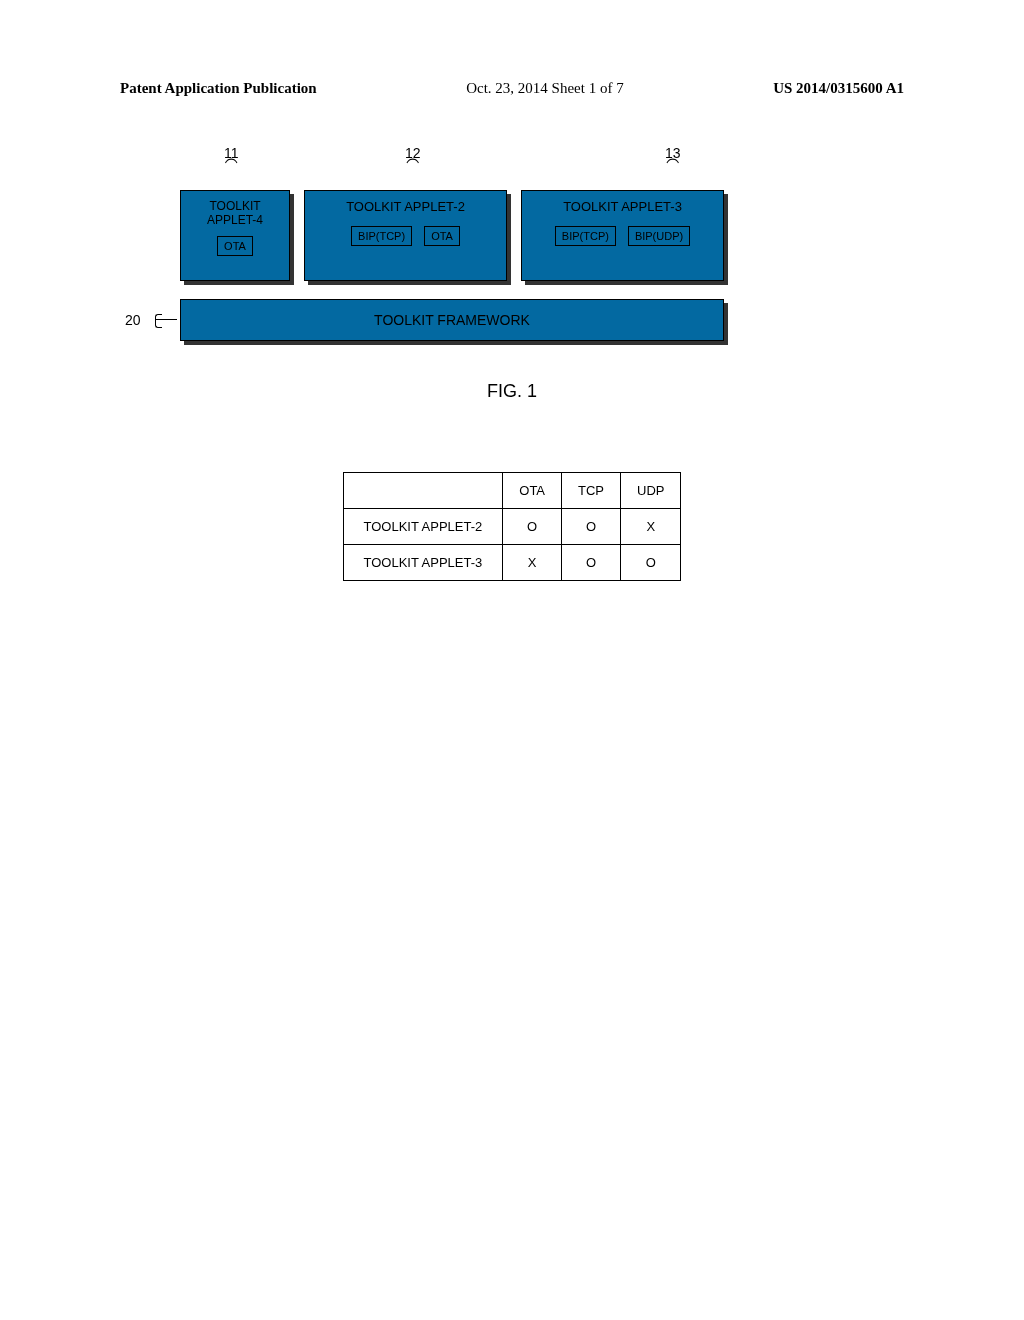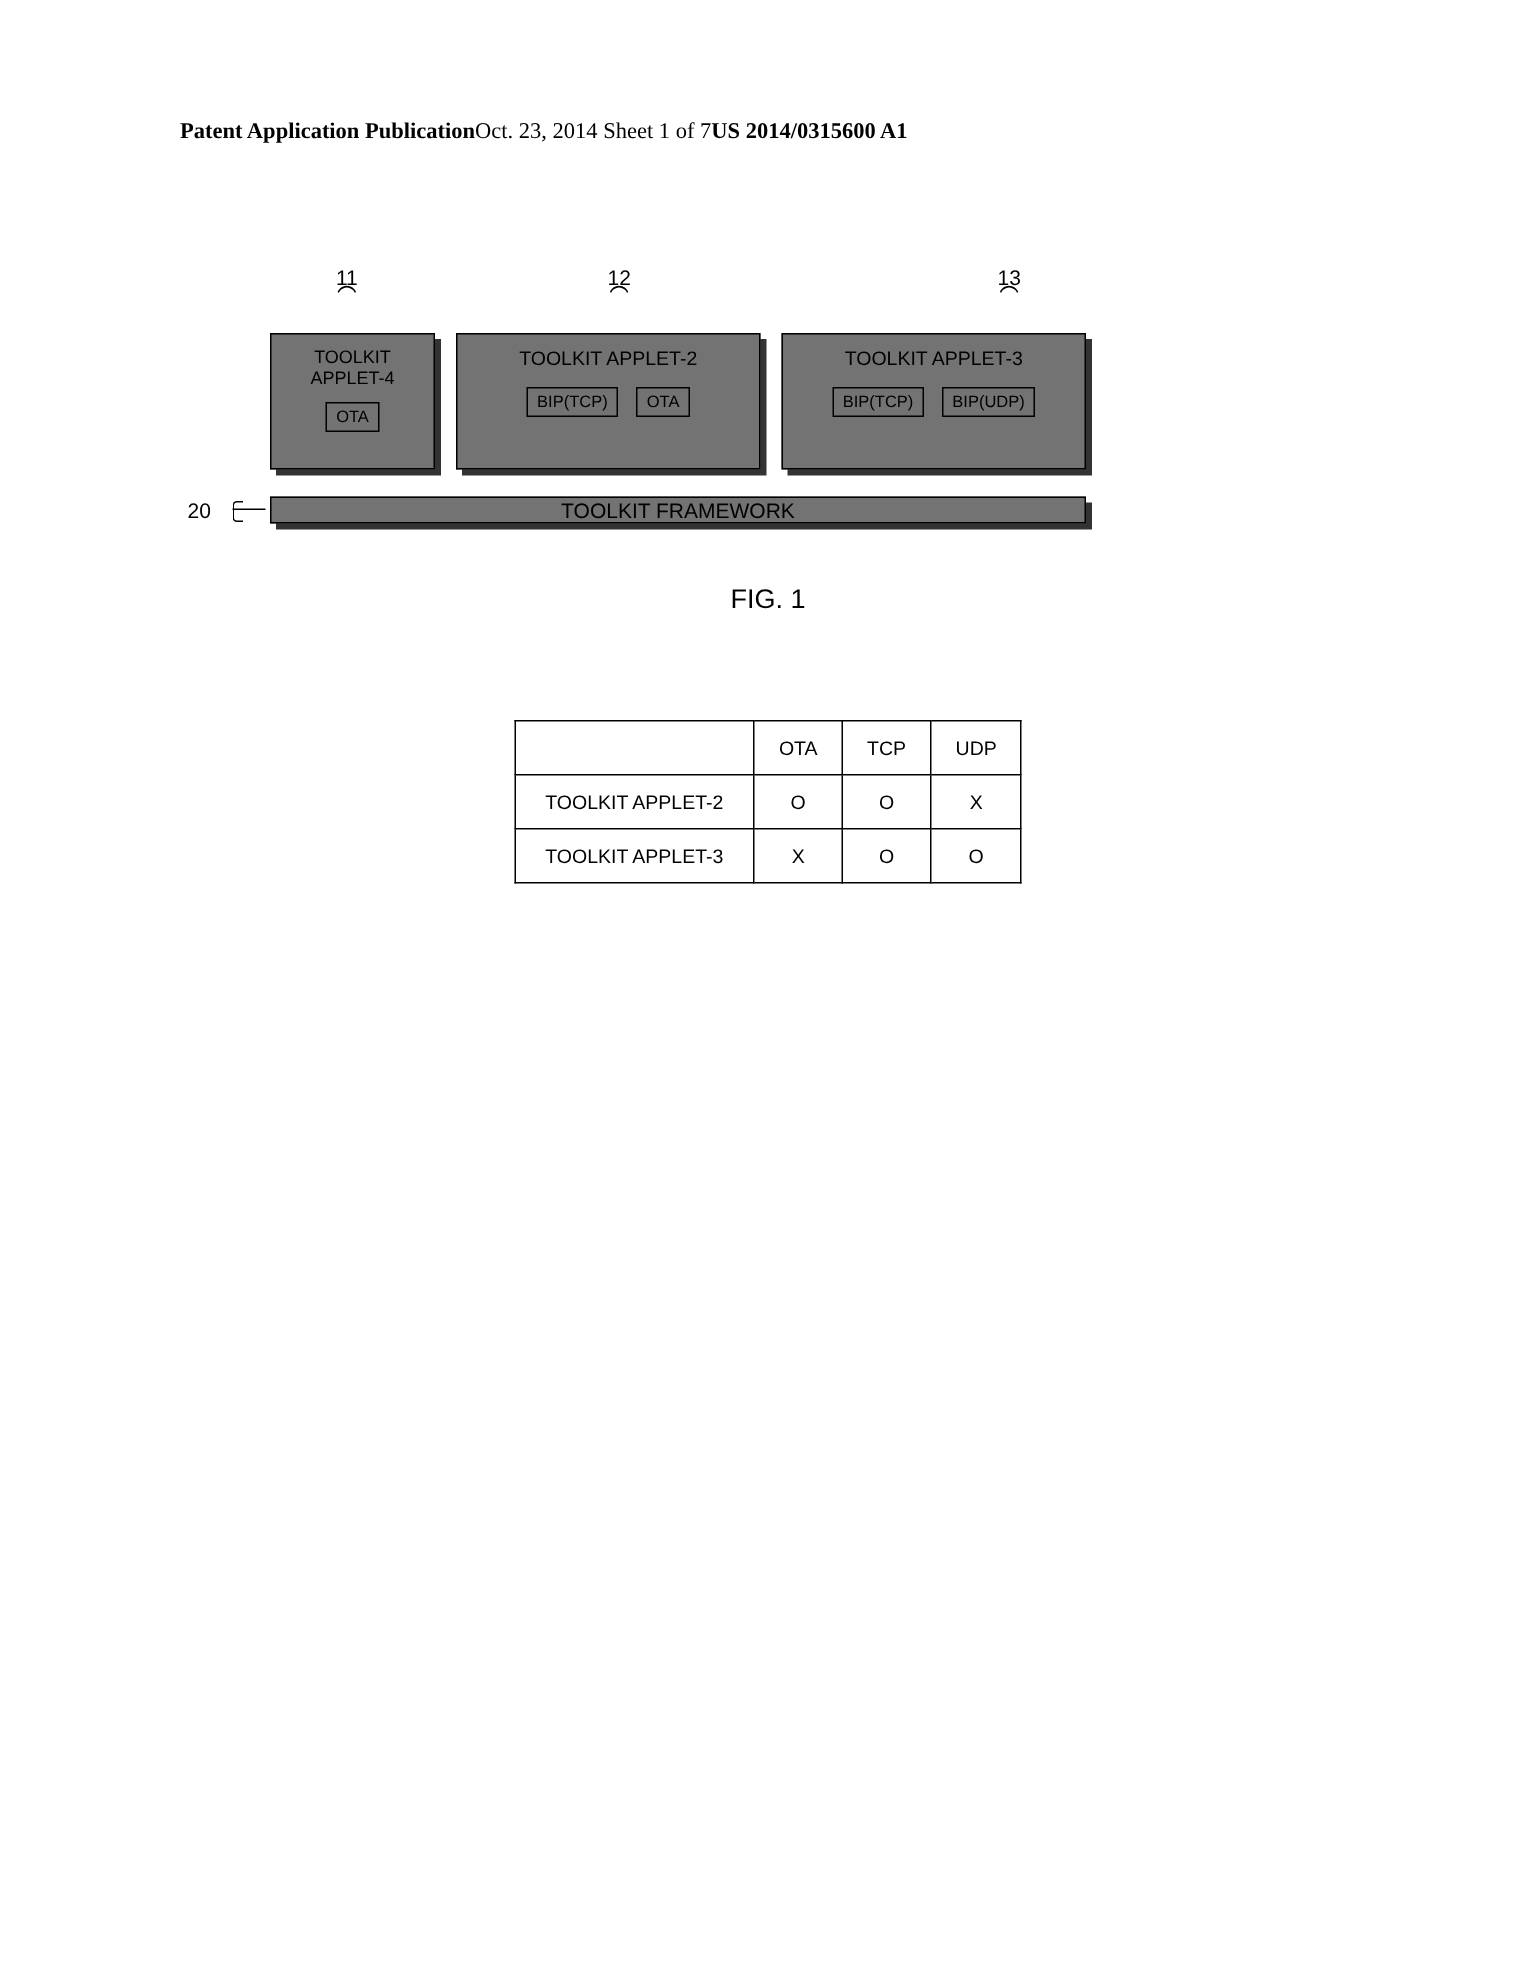--- a/index.html
+++ b/index.html
@@ -8,23 +8,24 @@
     background: #fff;
     font-family: Arial, Helvetica, sans-serif;
     color: #000;
     width: 1024px;
   }
   .page {
     padding: 80px 120px 60px 120px;
   }
   .header {
     display: flex;
+    justify-content: space-between;
     font-family: 'Times New Roman', serif;
     font-size: 15px;
-    margin-bottom: 80px;
+    margin-bottom: 48px;
   }
   .header .left {
     font-weight: bold;
   }
   .header .mid {
     font-weight: normal;
   }
   .header .right {
     font-weight: bold;
   }
@@ -56,21 +57,21 @@
     position: absolute;
     top: 4px;
     left: 4px;
     right: -4px;
     bottom: -4px;
     background: #333;
     z-index: -1;
   }
   .shadow-box .inner {
     border: 1.5px solid #000;
-    background: #737373;
+    background: #0369a1;
     position: relative;
     z-index: 1;
   }
   .applet1 {
     width: 110px;
   }
   .applet1 .inner {
     height: 75px;
     padding: 8px 6px 6px 6px;
     text-align: center;
@@ -104,21 +105,21 @@
     display: flex;
     justify-content: center;
     gap: 8px;
   }
 
   .framework-bar {
     margin-top: 18px;
   }
   .framework-bar .inner,
   .cos-bar .inner {
-    padding: 0 0;
+    padding: 12px 0;
     text-align: center;
     font-size: 14px;
   }
   .cos-bar {
     margin-top: 12px;
   }
 
   .side-label {
     position: absolute;
     left: -55px;

